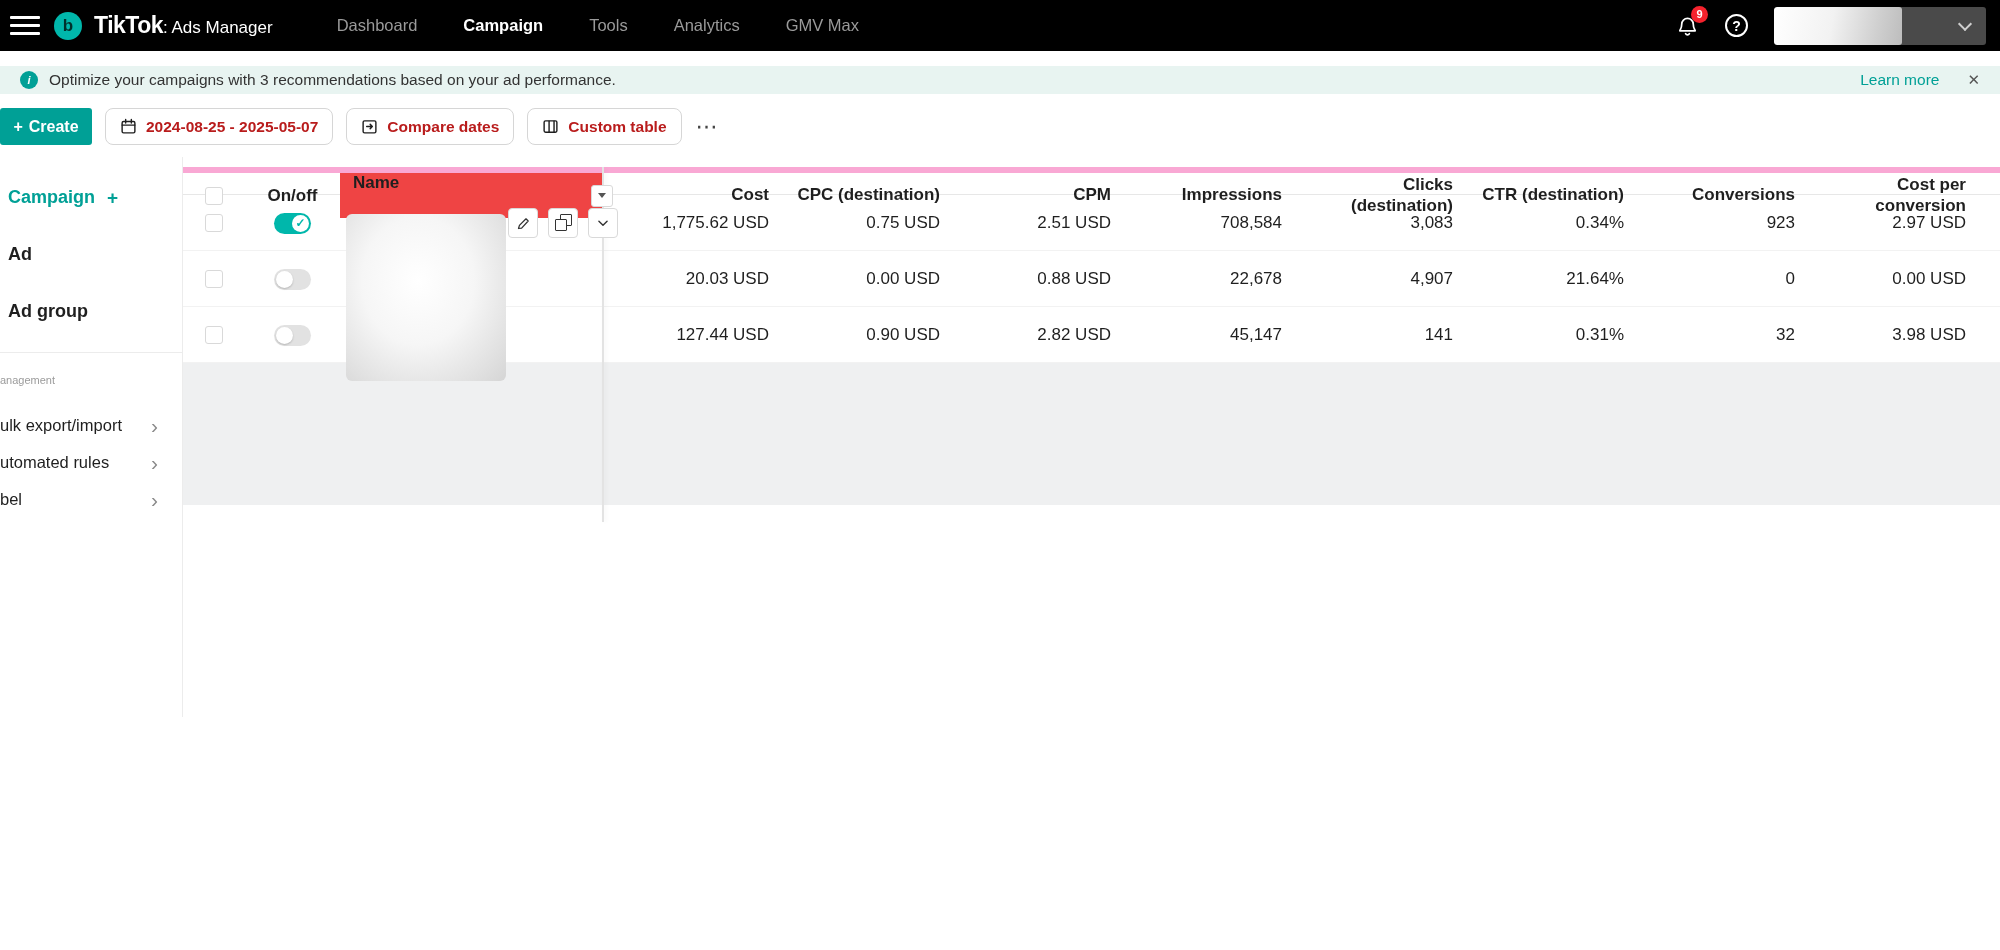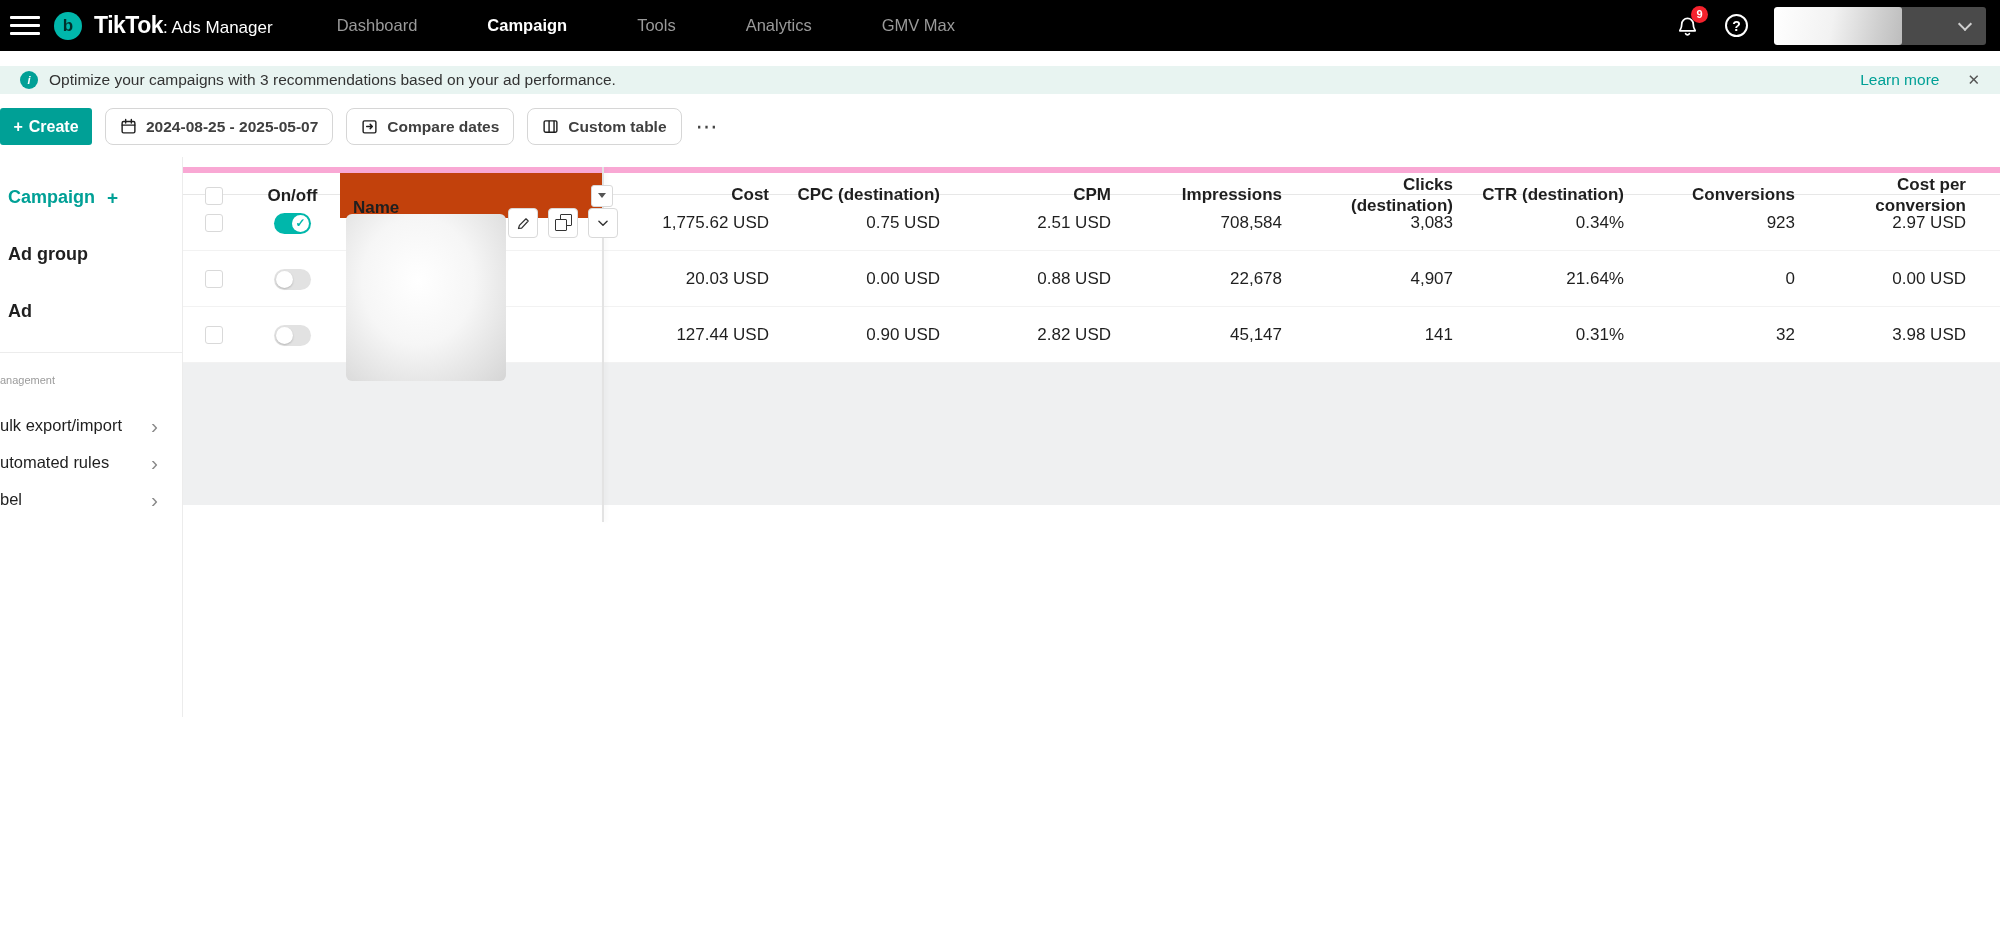--- a/index.html
+++ b/index.html
@@ -13,21 +13,21 @@
   .page{position:relative;width:2000px;height:950px;background:#fff;overflow:hidden;}
 
   
   .topbar{height:51px;background:#000;display:flex;align-items:center;padding:0 14px 0 10px;color:#fff;}
   .hamburger{width:30px;display:flex;flex-direction:column;gap:5px;margin-right:14px;cursor:pointer;}
   .hamburger span{display:block;height:3px;background:#fff;border-radius:1px;}
   .logo-circle{width:28px;height:28px;border-radius:50%;background:var(--toggle-on);color:#00312c;
     display:flex;align-items:center;justify-content:center;font-weight:bold;font-size:17px;}
   .brand{margin-left:12px;font-size:23px;font-weight:bold;letter-spacing:-0.5px;white-space:nowrap;}
   .brand .suffix{font-size:17px;font-weight:normal;letter-spacing:0;}
-  .topnav{display:flex;gap:70px;margin-left:64px;font-size:16.5px;color:#9a9a9a;}
+  .topnav{display:flex;gap:46px;margin-left:64px;font-size:16.5px;color:#9a9a9a;}
   .topnav .nav-item{cursor:pointer;white-space:nowrap;}
   .topnav .nav-item.active{color:#fff;font-weight:bold;}
   .topbar-right{margin-left:auto;display:flex;align-items:center;gap:26px;}
   .bell-wrap{position:relative;display:flex;}
   .badge{position:absolute;top:-8px;right:-9px;min-width:17px;height:17px;border-radius:9px;background:var(--badge);
     color:#fff;font-size:11px;font-weight:bold;display:flex;align-items:center;justify-content:center;padding:0 3px;}
   .help-circle{width:23px;height:23px;border:2px solid #fff;border-radius:50%;display:flex;align-items:center;
     justify-content:center;font-size:14px;font-weight:bold;color:#fff;}
   .account{width:212px;height:38px;background:#4a4a4a;border-radius:3px;display:flex;align-items:center;overflow:hidden;}
   .account-blur{width:128px;height:38px;border-radius:3px;
@@ -46,21 +46,21 @@
   
   .toolbar{margin-top:14px;display:flex;align-items:center;height:37px;padding-right:14px;}
   .create-btn{width:92px;height:37px;background:var(--accent);color:#fff;font-size:16px;font-weight:bold;
     display:flex;align-items:center;justify-content:center;gap:6px;border-radius:3px;cursor:pointer;flex:none;}
   .searchbar{flex:1;margin-left:13px;height:37px;background:#f3f4f5;border-radius:3px;display:flex;
     align-items:center;padding:0 13px;gap:9px;}
   .searchbar input{flex:1;border:none;background:transparent;outline:none;font-size:15.5px;color:#333;
     font-family:"Liberation Sans",sans-serif;}
   .searchbar input::placeholder{color:#9aa0a6;}
   .tool-btn{height:37px;border:1px solid #d6d6d6;border-radius:8px;background:#fff;display:flex;align-items:center;
-    gap:9px;padding:0 14px;font-size:15.5px;font-weight:bold;color:#404040;margin-left:13px;cursor:pointer;white-space:nowrap;flex:none;}
+    gap:9px;padding:0 14px;font-size:15.5px;font-weight:bold;color:#b91c1c;margin-left:13px;cursor:pointer;white-space:nowrap;flex:none;}
   .more-btn{margin-left:14px;color:#444;font-size:22px;letter-spacing:1px;cursor:pointer;flex:none;line-height:1;}
 
   
   .content{display:flex;margin-top:12px;align-items:flex-start;}
   .sidebar{width:183px;flex:none;border-right:1px solid #ececec;padding-top:12px;min-height:560px;background:#fff;overflow:hidden;}
   .side-item{height:57px;display:flex;align-items:center;padding-left:8px;font-size:18px;font-weight:bold;color:#1f1f1f;cursor:pointer;}
   .side-item.active{color:var(--accent);}
   .side-plus{color:var(--accent);margin-left:12px;font-size:19px;font-weight:bold;}
   .side-divider{border-top:1px solid #ececec;margin-top:12px;}
   .section-label{margin-top:12px;height:30px;display:flex;align-items:center;font-size:11px;color:#9b9b9b;}
@@ -71,21 +71,21 @@
   
   .table-wrap{flex:1;position:relative;margin-top:10px;}
   .grid-row{display:grid;grid-template-columns:62px 95px 262px repeat(8,171px);align-items:center;}
   .thead{height:28px;border-top:6px solid #f9a8d4;border-bottom:1px solid #e7e7e7;}
   .th{font-size:17px;font-weight:bold;color:#1f1f1f;}
   .th.metric,.td.metric{text-align:right;padding-right:4px;}
   .th.metric span{display:inline-block;text-align:right;line-height:1.18;}
   .th.metric span.w115{max-width:115px;}
   .th.metric span.w95{max-width:95px;margin-left:31px;}
   .th-onoff{text-align:center;}
-  .th-name{background:#c2410c;height:45px;display:flex;align-items:flex-end;padding-left:13px;position:relative;}
+  .th-name{background:#ef4444;height:45px;display:flex;align-items:flex-start;padding-left:13px;position:relative;}
   .name-handle{position:absolute;right:-11px;top:50%;transform:translateY(-50%);width:22px;height:22px;background:#fff;
     border:1px solid #d9d9d9;border-radius:3px;display:flex;align-items:center;justify-content:center;cursor:pointer;z-index:4;}
   .caret{width:0;height:0;border-left:4px solid transparent;border-right:4px solid transparent;border-top:5px solid #555;}
 
   .trow{height:56px;border-bottom:1px solid #f2f2f2;}
   .td{font-size:17px;color:#1f1f1f;}
   .checkbox{display:block;width:18px;height:18px;border:1.5px solid #d9d9d9;border-radius:3px;background:#fff;margin:0 auto;cursor:pointer;}
   .toggle{display:block;width:37px;height:21px;border-radius:11px;position:relative;margin:0 auto;cursor:pointer;}
   .toggle.on{background:var(--toggle-on);}
   .toggle.on::after{content:"\2713";position:absolute;right:2px;top:2px;width:17px;height:17px;background:#fff;
@@ -187,24 +187,24 @@
     <div class="more-btn">⋯</div>
   </div>
 
   <div class="content">
     <div class="sidebar">
       <div class="side-item active">
         <span>Campaign</span>
         <span class="side-plus">+</span>
       </div>
       <div class="side-item">
+        <span>Ad</span>
+      </div>
+      <div class="side-item">
         <span>Ad group</span>
-      </div>
-      <div class="side-item">
-        <span>Ad</span>
       </div>
       <div class="side-divider"></div>
       <div class="section-label">anagement</div>
       <div class="side-links">
         <div class="side-link">
           <span>ulk export/import</span>
           <span class="chev">›</span>
         </div>
         <div class="side-link">
           <span>utomated rules</span>

